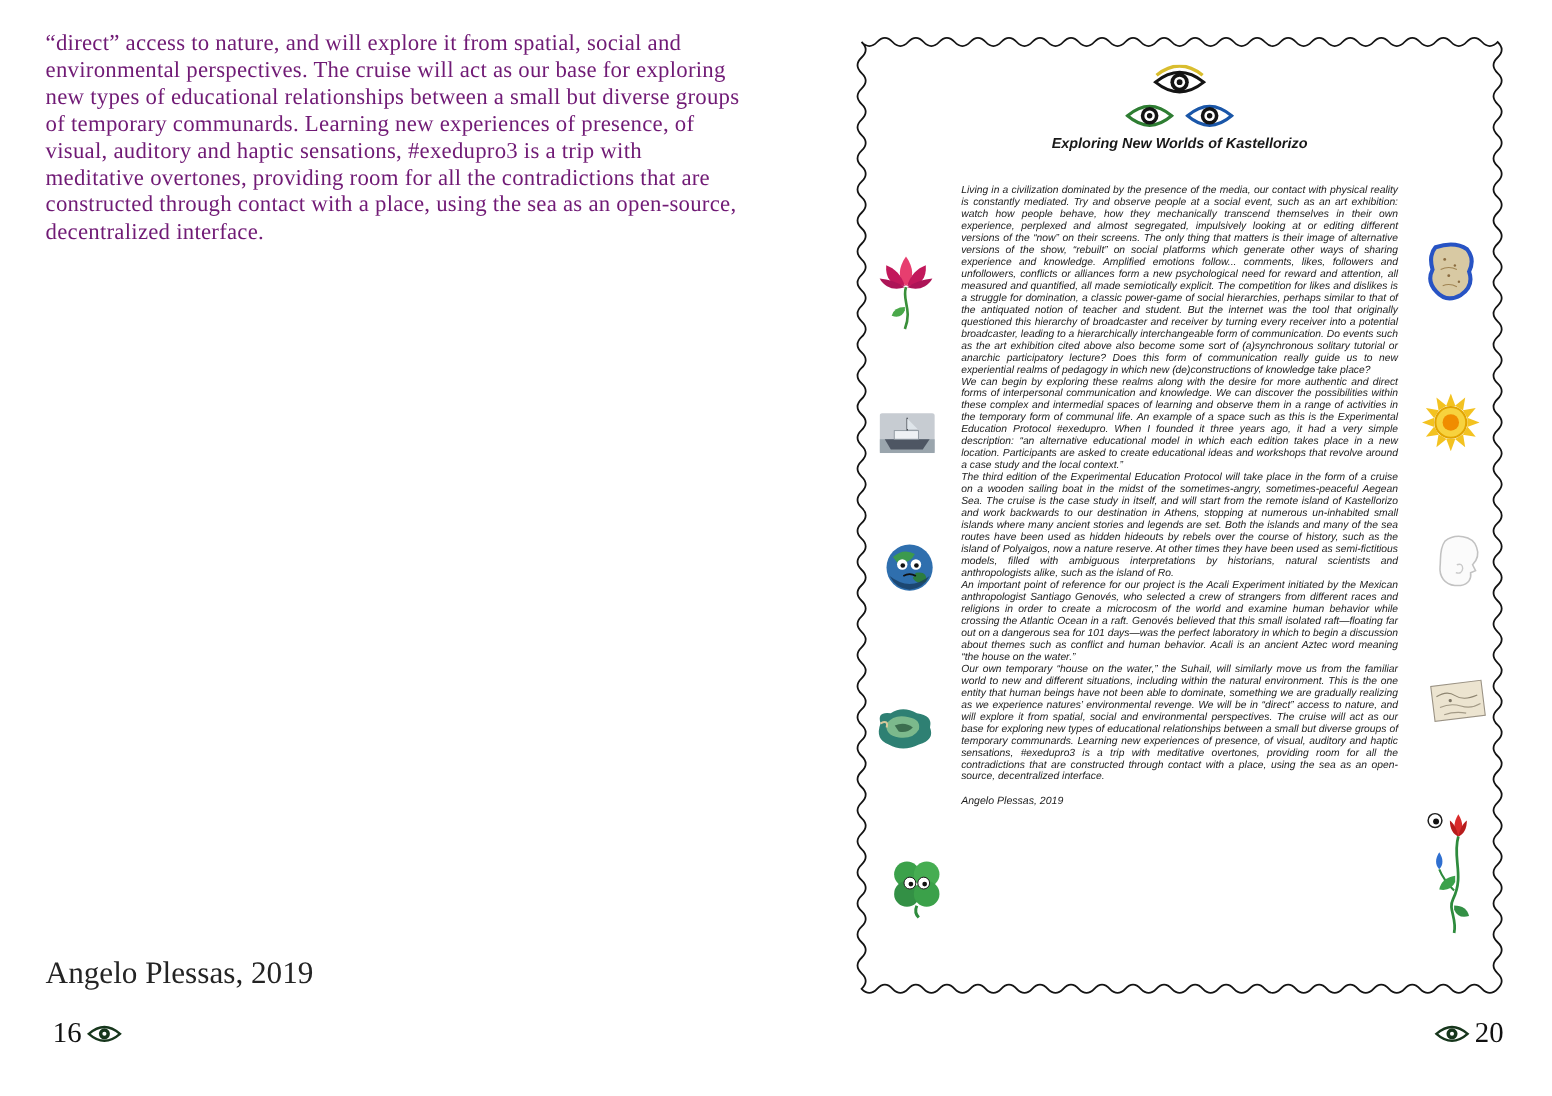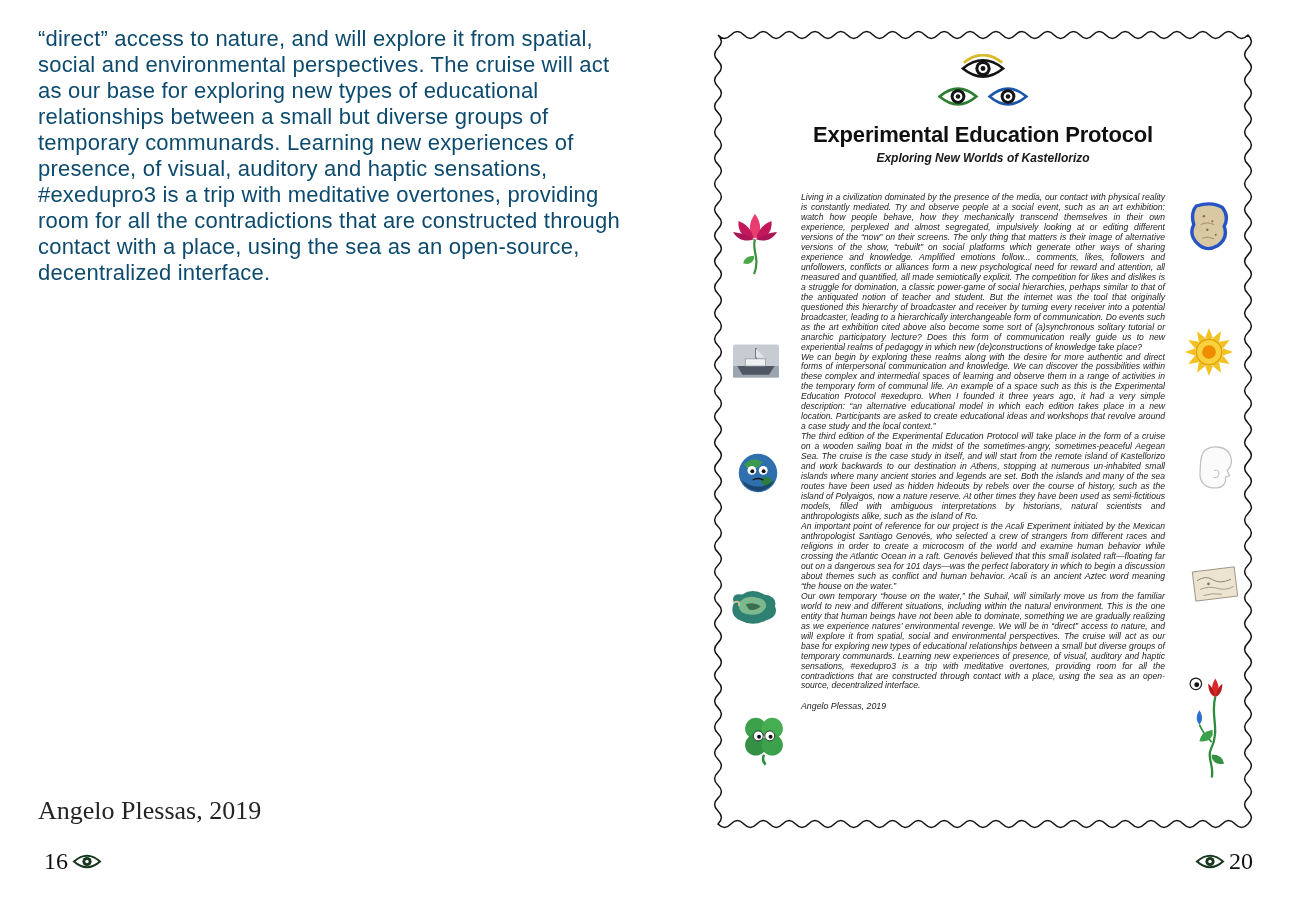--- a/index.html
+++ b/index.html
@@ -3,22 +3,22 @@
 <meta charset="utf-8">
 <style>
   html,body{margin:0;padding:0;}
   body{
     width:1293px;height:913px;position:relative;overflow:hidden;
     background:#ffffff;font-family:"Liberation Sans",sans-serif;color:#1f1f1f;
   }
   
   .left-text{
     position:absolute;left:38px;top:26px;width:584px;
-    font-family:Liberation Sans, sans-serif;
-    font-size:22px;line-height:1.18;color:#0c4a6e;letter-spacing:.2px;
+    font-family:Liberation Serif, serif;
+    font-size:19px;line-height:1.18;color:#701a75;letter-spacing:.2px;
   }
   .left-sig{
     position:absolute;left:38px;top:796px;
     font-family:"Liberation Serif","DejaVu Serif",serif;
     font-size:26px;color:#242424;
   }
   .footer{position:absolute;top:848px;display:flex;align-items:center;gap:4px;}
   .footer-left{left:44px;}
   .footer-right{right:40px;}
   .pageno{font-family:"Liberation Serif","DejaVu Serif",serif;font-size:24px;color:#111;}
@@ -102,21 +102,20 @@
         </svg>
         <svg class="eye" width="42" height="25" viewBox="0 0 48 28">
           <path d="M3,14 Q24,-4 45,14 Q24,32 3,14 Z" fill="#fff" stroke-width="3" stroke="#1a56a8"></path>
           <circle cx="24" cy="14" r="8.4" fill="#141414"></circle>
           <circle cx="24" cy="14" r="5" fill="#ffffff"></circle>
           <circle cx="24" cy="14" r="2.6" fill="#141414"></circle>
         </svg>
       </div>
     </div>
 
-    <div class="poster-title">Experimental Education Protocol</div>
     <div class="poster-subtitle">Exploring New Worlds of Kastellorizo</div>
 
     <div class="text-col">
       <p>Living in a civilization dominated by the presence of the media, our contact with physical reality is constantly mediated. Try and observe people at a social event, such as an art exhibition: watch how people behave, how they mechanically transcend themselves in their own experience, perplexed and almost segregated, impulsively looking at or editing different versions of the “now” on their screens. The only thing that matters is their image of alternative versions of the show, “rebuilt” on social platforms which generate other ways of sharing experience and knowledge. Amplified emotions follow... comments, likes, followers and unfollowers, conflicts or alliances form a new psychological need for reward and attention, all measured and quantified, all made semiotically explicit. The competition for likes and dislikes is a struggle for domination, a classic power-game of social hierarchies, perhaps similar to that of the antiquated notion of teacher and student. But the internet was the tool that originally questioned this hierarchy of broadcaster and receiver by turning every receiver into a potential broadcaster, leading to a hierarchically interchangeable form of communication. Do events such as the art exhibition cited above also become some sort of (a)synchronous solitary tutorial or anarchic participatory lecture? Does this form of communication really guide us to new experiential realms of pedagogy in which new (de)constructions of knowledge take place?</p>
       <p>We can begin by exploring these realms along with the desire for more authentic and direct forms of interpersonal communication and knowledge. We can discover the possibilities within these complex and intermedial spaces of learning and observe them in a range of activities in the temporary form of communal life. An example of a space such as this is the Experimental Education Protocol #exedupro. When I founded it three years ago, it had a very simple description: “an alternative educational model in which each edition takes place in a new location. Participants are asked to create educational ideas and workshops that revolve around a case study and the local context.”</p>
       <p>The third edition of the Experimental Education Protocol will take place in the form of a cruise on a wooden sailing boat in the midst of the sometimes-angry, sometimes-peaceful Aegean Sea. The cruise is the case study in itself, and will start from the remote island of Kastellorizo and work backwards to our destination in Athens, stopping at numerous un-inhabited small islands where many ancient stories and legends are set. Both the islands and many of the sea routes have been used as hidden hideouts by rebels over the course of history, such as the island of Polyaigos, now a nature reserve. At other times they have been used as semi-fictitious models, filled with ambiguous interpretations by historians, natural scientists and anthropologists alike, such as the island of Ro.</p>
       <p>An important point of reference for our project is the Acali Experiment initiated by the Mexican anthropologist Santiago Genovés, who selected a crew of strangers from different races and religions in order to create a microcosm of the world and examine human behavior while crossing the Atlantic Ocean in a raft. Genovés believed that this small isolated raft—floating far out on a dangerous sea for 101 days—was the perfect laboratory in which to begin a discussion about themes such as conflict and human behavior. Acali is an ancient Aztec word meaning “the house on the water.”</p>
       <p>Our own temporary “house on the water,” the Suhail, will similarly move us from the familiar world to new and different situations, including within the natural environment. This is the one entity that human beings have not been able to dominate, something we are gradually realizing as we experience natures’ environmental revenge. We will be in “direct” access to nature, and will explore it from spatial, social and environmental perspectives. The cruise will act as our base for exploring new types of educational relationships between a small but diverse groups of temporary communards. Learning new experiences of presence, of visual, auditory and haptic sensations, #exedupro3 is a trip with meditative overtones, providing room for all the contradictions that are constructed through contact with a place, using the sea as an open-source, decentralized interface.</p>
     </div>
     <div class="poster-sig">Angelo Plessas, 2019</div>

